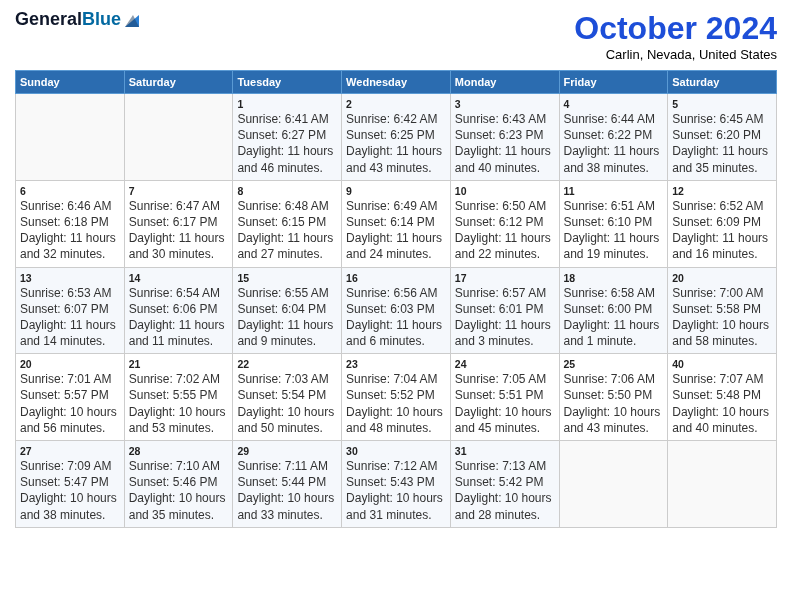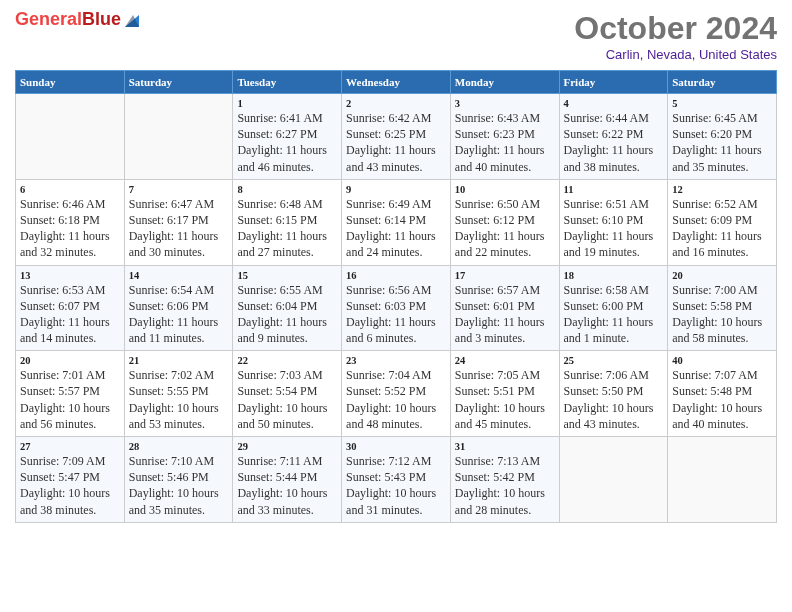--- a/index.html
+++ b/index.html
@@ -30,31 +30,30 @@
       font-weight: bold;
       color: #1a3a5c;
       line-height: 1.1;
     }
     .title-block {
       text-align: right;
     }
     .month-title {
       font-size: 32px;
       font-weight: bold;
-      color: #737373;
+      color: #1d4ed8;
     }
     .location {
       font-size: 13px;
-      color: #4c1d95;
+      color: #000000;
     }
     table {
       width: 100%;
       border-collapse: collapse;
       table-layout: fixed;
-      font-family: Liberation Serif, serif;
     }
     thead tr th {
       background-color: #2b6cb0;
       color: #fff;
       font-size: 11px;
       font-weight: bold;
       padding: 5px 4px;
       text-align: left;
       border: 1px solid #5a9ad4;
     }
@@ -89,21 +88,21 @@
     }
   </style>
 </head>
 <body>
 
 <div class="container">
   <div class="header">
     <div class="logo">
       <div style="display:flex; align-items:center;">
         <span class="logo-text">
-          <span style="color:#ef4444;">General</span><span style="color:#b91c1c;">Blue</span>
+          <span style="color:#0f172a;">General</span><span style="color:#0369a1;">Blue</span>
         </span>
         <svg width="18" height="18" viewBox="0 0 18 18" style="margin-left:2px;">
           <polygon points="2,16 16,4 16,16" fill="#2b7fd4"></polygon>
           <polygon points="2,16 10,4 16,16" fill="#1a3a5c" opacity="0.5"></polygon>
         </svg>
       </div>
     </div>
     <div class="title-block">
       <div class="month-title">October 2024</div>
       <div class="location">Carlin, Nevada, United States</div>

